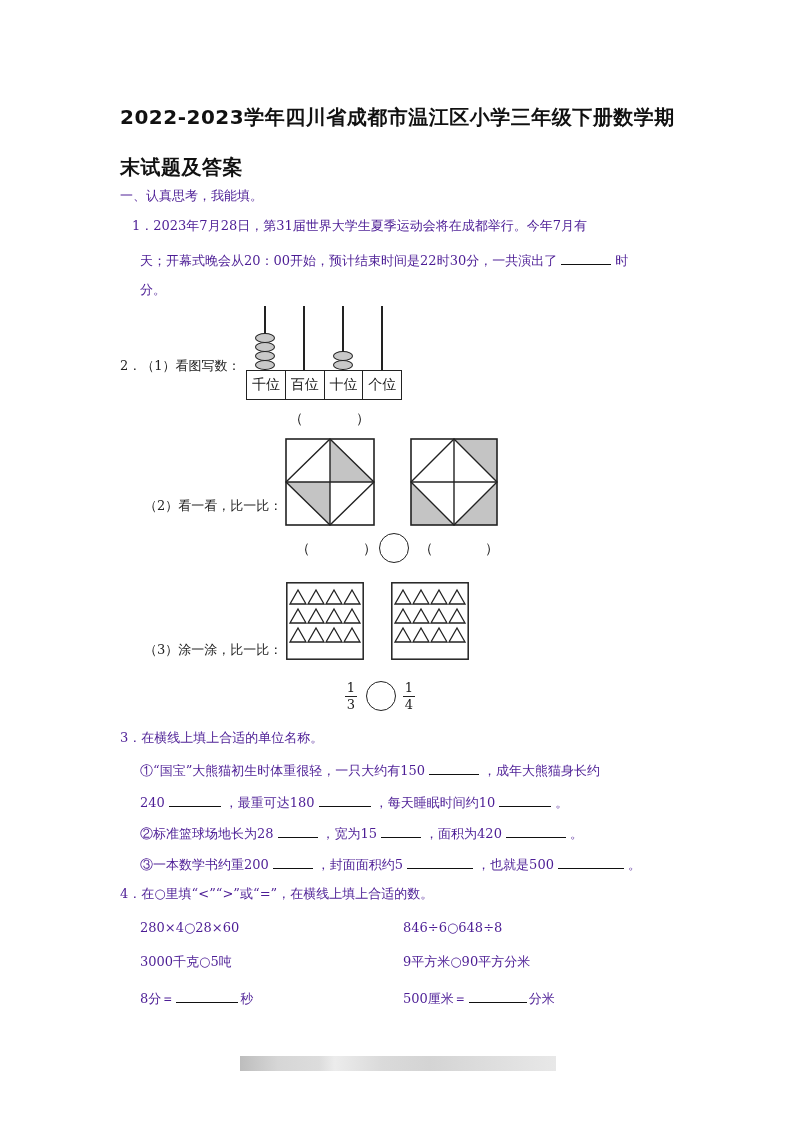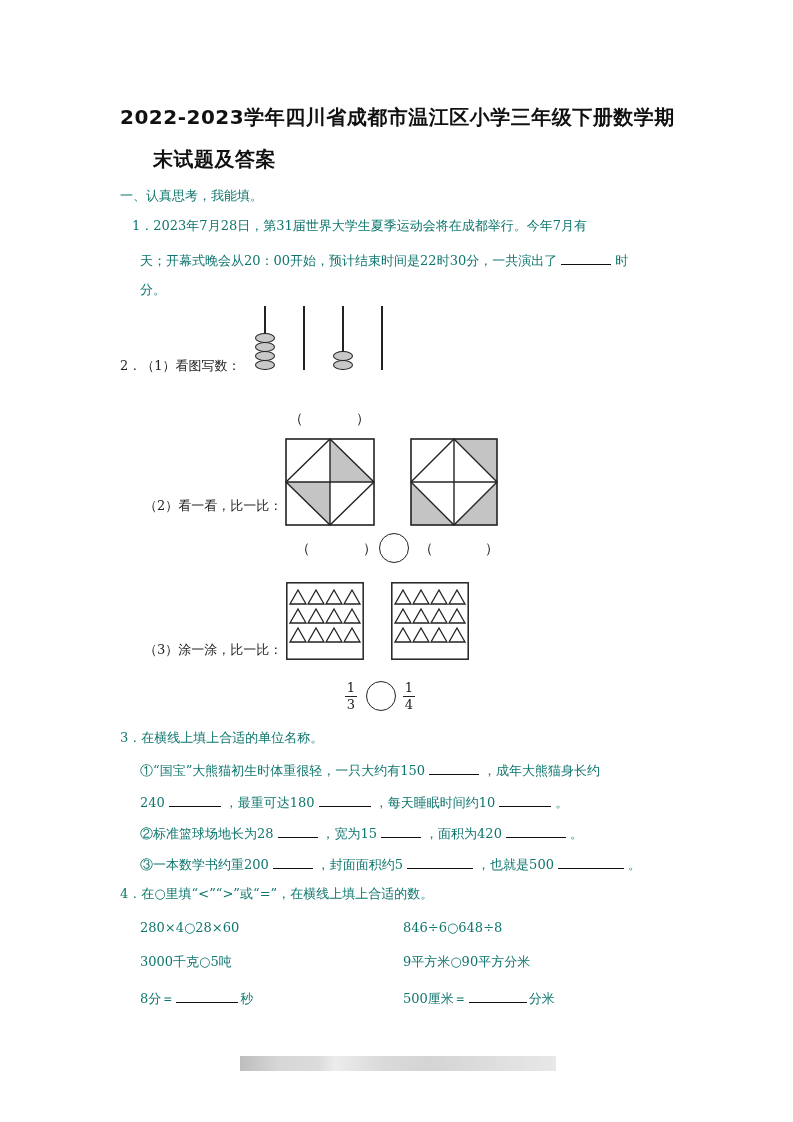--- a/index.html
+++ b/index.html
@@ -1,60 +1,66 @@
 <!DOCTYPE html>
 <html><head>
 <meta charset="utf-8">
 <style>
   html, body { margin:0; padding:0; background:#ffffff; }
   body { width:793px; height:1122px; position:relative; overflow:hidden;
          font-family:"DejaVu Serif","Liberation Serif",serif; color:#1a1a1a; }
   .abs { position:absolute; }
   .title { left:120px; font-family:"DejaVu Sans","Liberation Sans",sans-serif; font-weight:bold;
            font-size:20px; letter-spacing:0.5px; color:#111; white-space:nowrap; }
-  .line { font-size:13px; white-space:nowrap; color:#0f766e; }
+  .line { font-size:13px; white-space:nowrap; color:#4c1d95; }
   .blank { display:inline-block; border-bottom:1px solid #111; height:14px; vertical-align:baseline; margin:0 4px; }
   .fig-label { font-size:13px; color:#222; white-space:nowrap; }
   .abacus { left:246px; top:306px; width:156px; height:94px; }
   .rod { position:absolute; width:1.5px; background:#222; top:0; height:64px; }
   .bead { position:absolute; width:20px; height:10px; border-radius:50%; background:#c8c8c8; border:1.2px solid #222; box-sizing:border-box; }
   .place-row { position:absolute; left:0; top:64px; width:156px; height:30px; display:flex; border:1.5px solid #222; box-sizing:border-box; }
   .place-cell { flex:1; border-right:1.5px solid #222; font-size:14px; text-align:center; line-height:27px; }
   .place-cell:last-child { border-right:none; }
   .paren { font-size:14px; }
   .circle { position:absolute; border:1.5px solid #222; border-radius:50%; box-sizing:border-box; }
   .frac { position:absolute; font-size:13px; text-align:center; width:12px; line-height:14px; }
   .frac .bar { border-top:1px solid #222; margin:1px 0; }
   .footer-bar { left:240px; top:1056px; width:316px; height:15px; background:linear-gradient(90deg,#bdbdbd 0%,#d6d6d6 12%,#dcdcdc 25%,#ececec 30%,#dadada 45%,#d4d4d4 60%,#dedede 80%,#e8e8e8 100%); }
 </style>
 </head>
 <body>
 
 <div class="abs title" style="top:104px;">2022-2023学年四川省成都市温江区小学三年级下册数学期</div>
-<div class="abs title" style="top:146px;margin-left:33px;">末试题及答案</div>
+<div class="abs title" style="top:154px;">末试题及答案</div>
 <div class="abs line" style="left:120px; top:187px;">一、认真思考，我能填。</div>
 
 <div class="abs line" style="left:120px; top:217px;margin-left:12px;">1．2023年7月28日，第31届世界大学生夏季运动会将在成都举行。今年7月有</div>
 <div class="abs line" style="left:140px; top:250px;">
   <span>天；开幕式晚会从20：00开始，预计结束时间是22时30分，一共演出了</span><span class="blank" style="width:50px;"></span><span>时</span>
 </div>
 <div class="abs line" style="left:140px; top:281px;">分。</div>
 
 <div class="abs fig-label" style="left:120px; top:357px;">2．（1）看图写数：</div>
 <div class="abs abacus">
   <div class="rod" style="left:18px;"></div>
   <div class="rod" style="left:57px;"></div>
   <div class="rod" style="left:96px;"></div>
   <div class="rod" style="left:135px;"></div>
   <div class="bead" style="left:9px; top:54px;"></div>
   <div class="bead" style="left:9px; top:45px;"></div>
   <div class="bead" style="left:9px; top:36px;"></div>
   <div class="bead" style="left:9px; top:27px;"></div>
   <div class="bead" style="left:87px; top:54px;"></div>
   <div class="bead" style="left:87px; top:45px;"></div>
+  <div class="place-row">
+    <div class="place-cell">千位</div>
+    <div class="place-cell">百位</div>
+    <div class="place-cell">十位</div>
+    <div class="place-cell">个位</div>
+  </div>
 </div>
 <div class="abs paren" style="left:289px; top:410px;">（</div>
 <div class="abs" style="left:300px; top:410px; width:50px; height:16px;"></div>
 <div class="abs paren" style="left:356px; top:410px;">）</div>
 
 <div class="abs fig-label" style="left:144px; top:497px;">（2）看一看，比一比：</div>
 <svg class="abs" style="left:285px; top:438px;" width="90" height="88" viewBox="0 0 90 88">
   <polygon points="45,1 89,44 45,44" fill="#c4c4c4"></polygon>
   <polygon points="1,44 45,44 45,87" fill="#c4c4c4"></polygon>
   <rect x="1" y="1" width="88" height="86" fill="none" stroke="#222" stroke-width="1.6"></rect>

